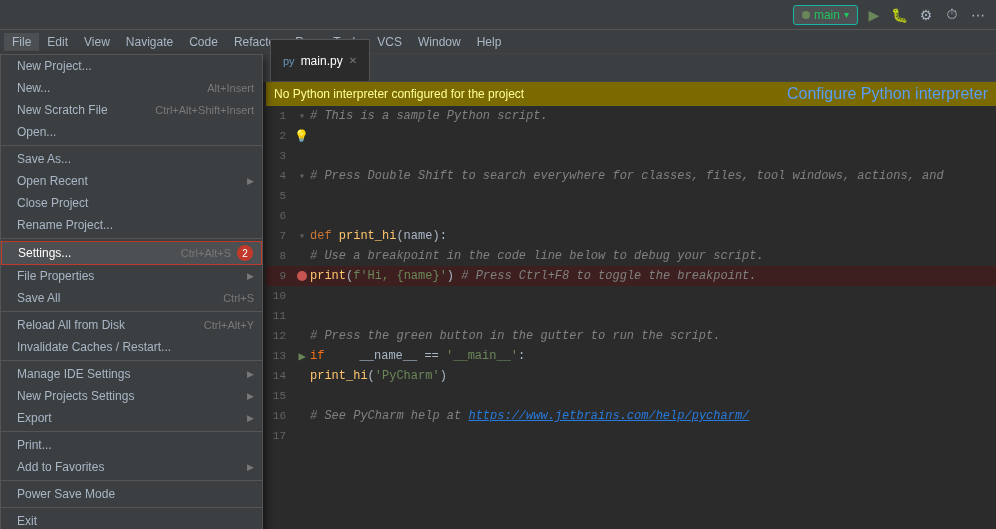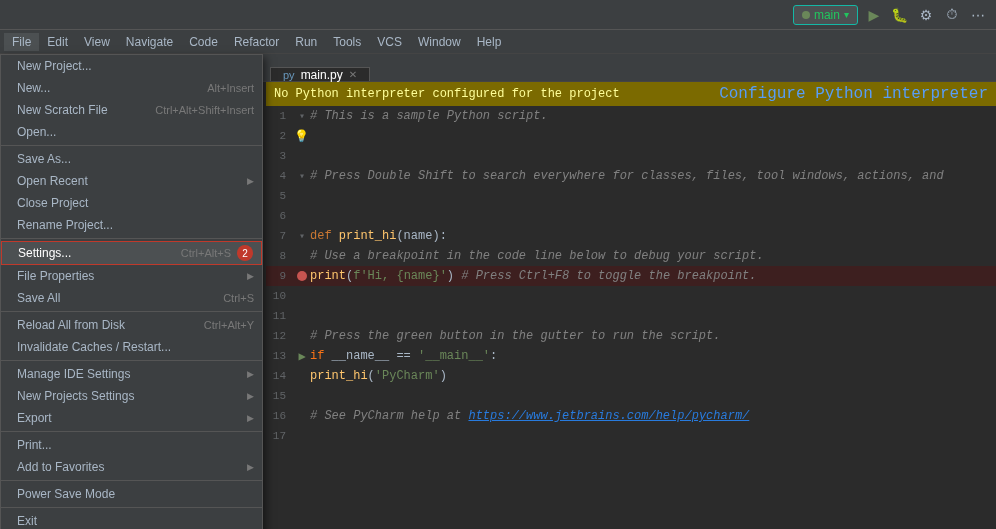--- a/index.html
+++ b/index.html
@@ -79,21 +79,21 @@
       background: #4e5254;
       border: 1px solid #555;
       border-bottom: none;
       padding: 4px 12px;
       font-size: 12px;
       color: #a9b7c6;
       display: flex;
       align-items: center;
       gap: 6px;
       cursor: pointer;
-      height: 14px;
+      height: 42px;
       text-align: center;
     }
     .tab.active {
       background: #2b2b2b;
       color: #fff;
     }
     .tab-py-icon { color: #6897bb; font-size: 11px; }
 
     
     .warn-bar {
@@ -226,21 +226,21 @@
 </div>
 
 <div class="tabbar">
   <div class="tab active">
     <span class="tab-py-icon">py</span>
     <span>main.py</span>
     <span style="color:#787878; font-size:10px;">✕</span>
   </div>
 </div>
 
-<div style="display:flex; margin-left:266px;font-family:Liberation Mono, monospace;">
+<div style="display:flex; margin-left:266px;">
   <div class="warn-bar" style="flex:1; margin-left:0;">
     <span class="warn-bar-text">No Python interpreter configured for the project</span>
     <span class="warn-bar-link">Configure Python interpreter</span>
   </div>
 </div>
 
 <div class="dropdown-menu" id="dropdown">
 <div class="dropdown-item">
       <span>New Project...</span>
     </div>
@@ -391,21 +391,21 @@
       <div class="code-line">
         <span class="line-num">12</span>
         <span class="gutter-icon"></span>
         <span style="font-family: Consolas, &quot;Courier New&quot;, monospace; font-size: 12px; color: rgb(128, 128, 128); font-style: italic;"># Press the green button in the gutter to run the script.</span>
       </div>
       <div class="code-line">
         <span class="line-num">13</span>
         <span class="gutter-icon">
           <span class="run-arrow">▶</span>
         </span>
-        <span style="font-family: Consolas, &quot;Courier New&quot;, monospace; font-size: 12px;"><span style="color:#f97316;">if </span><span style="color:#a9b7c6;">__name__ == </span><span style="color:#6a8759;">'__main__'</span><span style="color:#a9b7c6;">:</span></span>
+        <span style="font-family: Consolas, &quot;Courier New&quot;, monospace; font-size: 12px;"><span style="color:#f97316;">if </span><span style="color:#a9b7c6;margin-left:28px;">__name__ == </span><span style="color:#6a8759;">'__main__'</span><span style="color:#a9b7c6;">:</span></span>
       </div>
       <div class="code-line">
         <span class="line-num">14</span>
         <span class="gutter-icon"></span>
         <span style="font-family: Consolas, &quot;Courier New&quot;, monospace; font-size: 12px;"><span style="color:#a9b7c6;">    </span><span style="color:#ffc66d;">print_hi</span><span style="color:#a9b7c6;">(</span><span style="color:#6a8759;">'PyCharm'</span><span style="color:#a9b7c6;">)</span></span>
       </div>
       <div class="code-line">
         <span class="line-num">15</span>
         <span class="gutter-icon"></span>
         <span style="font-family: Consolas, &quot;Courier New&quot;, monospace; font-size: 12px;"></span>

